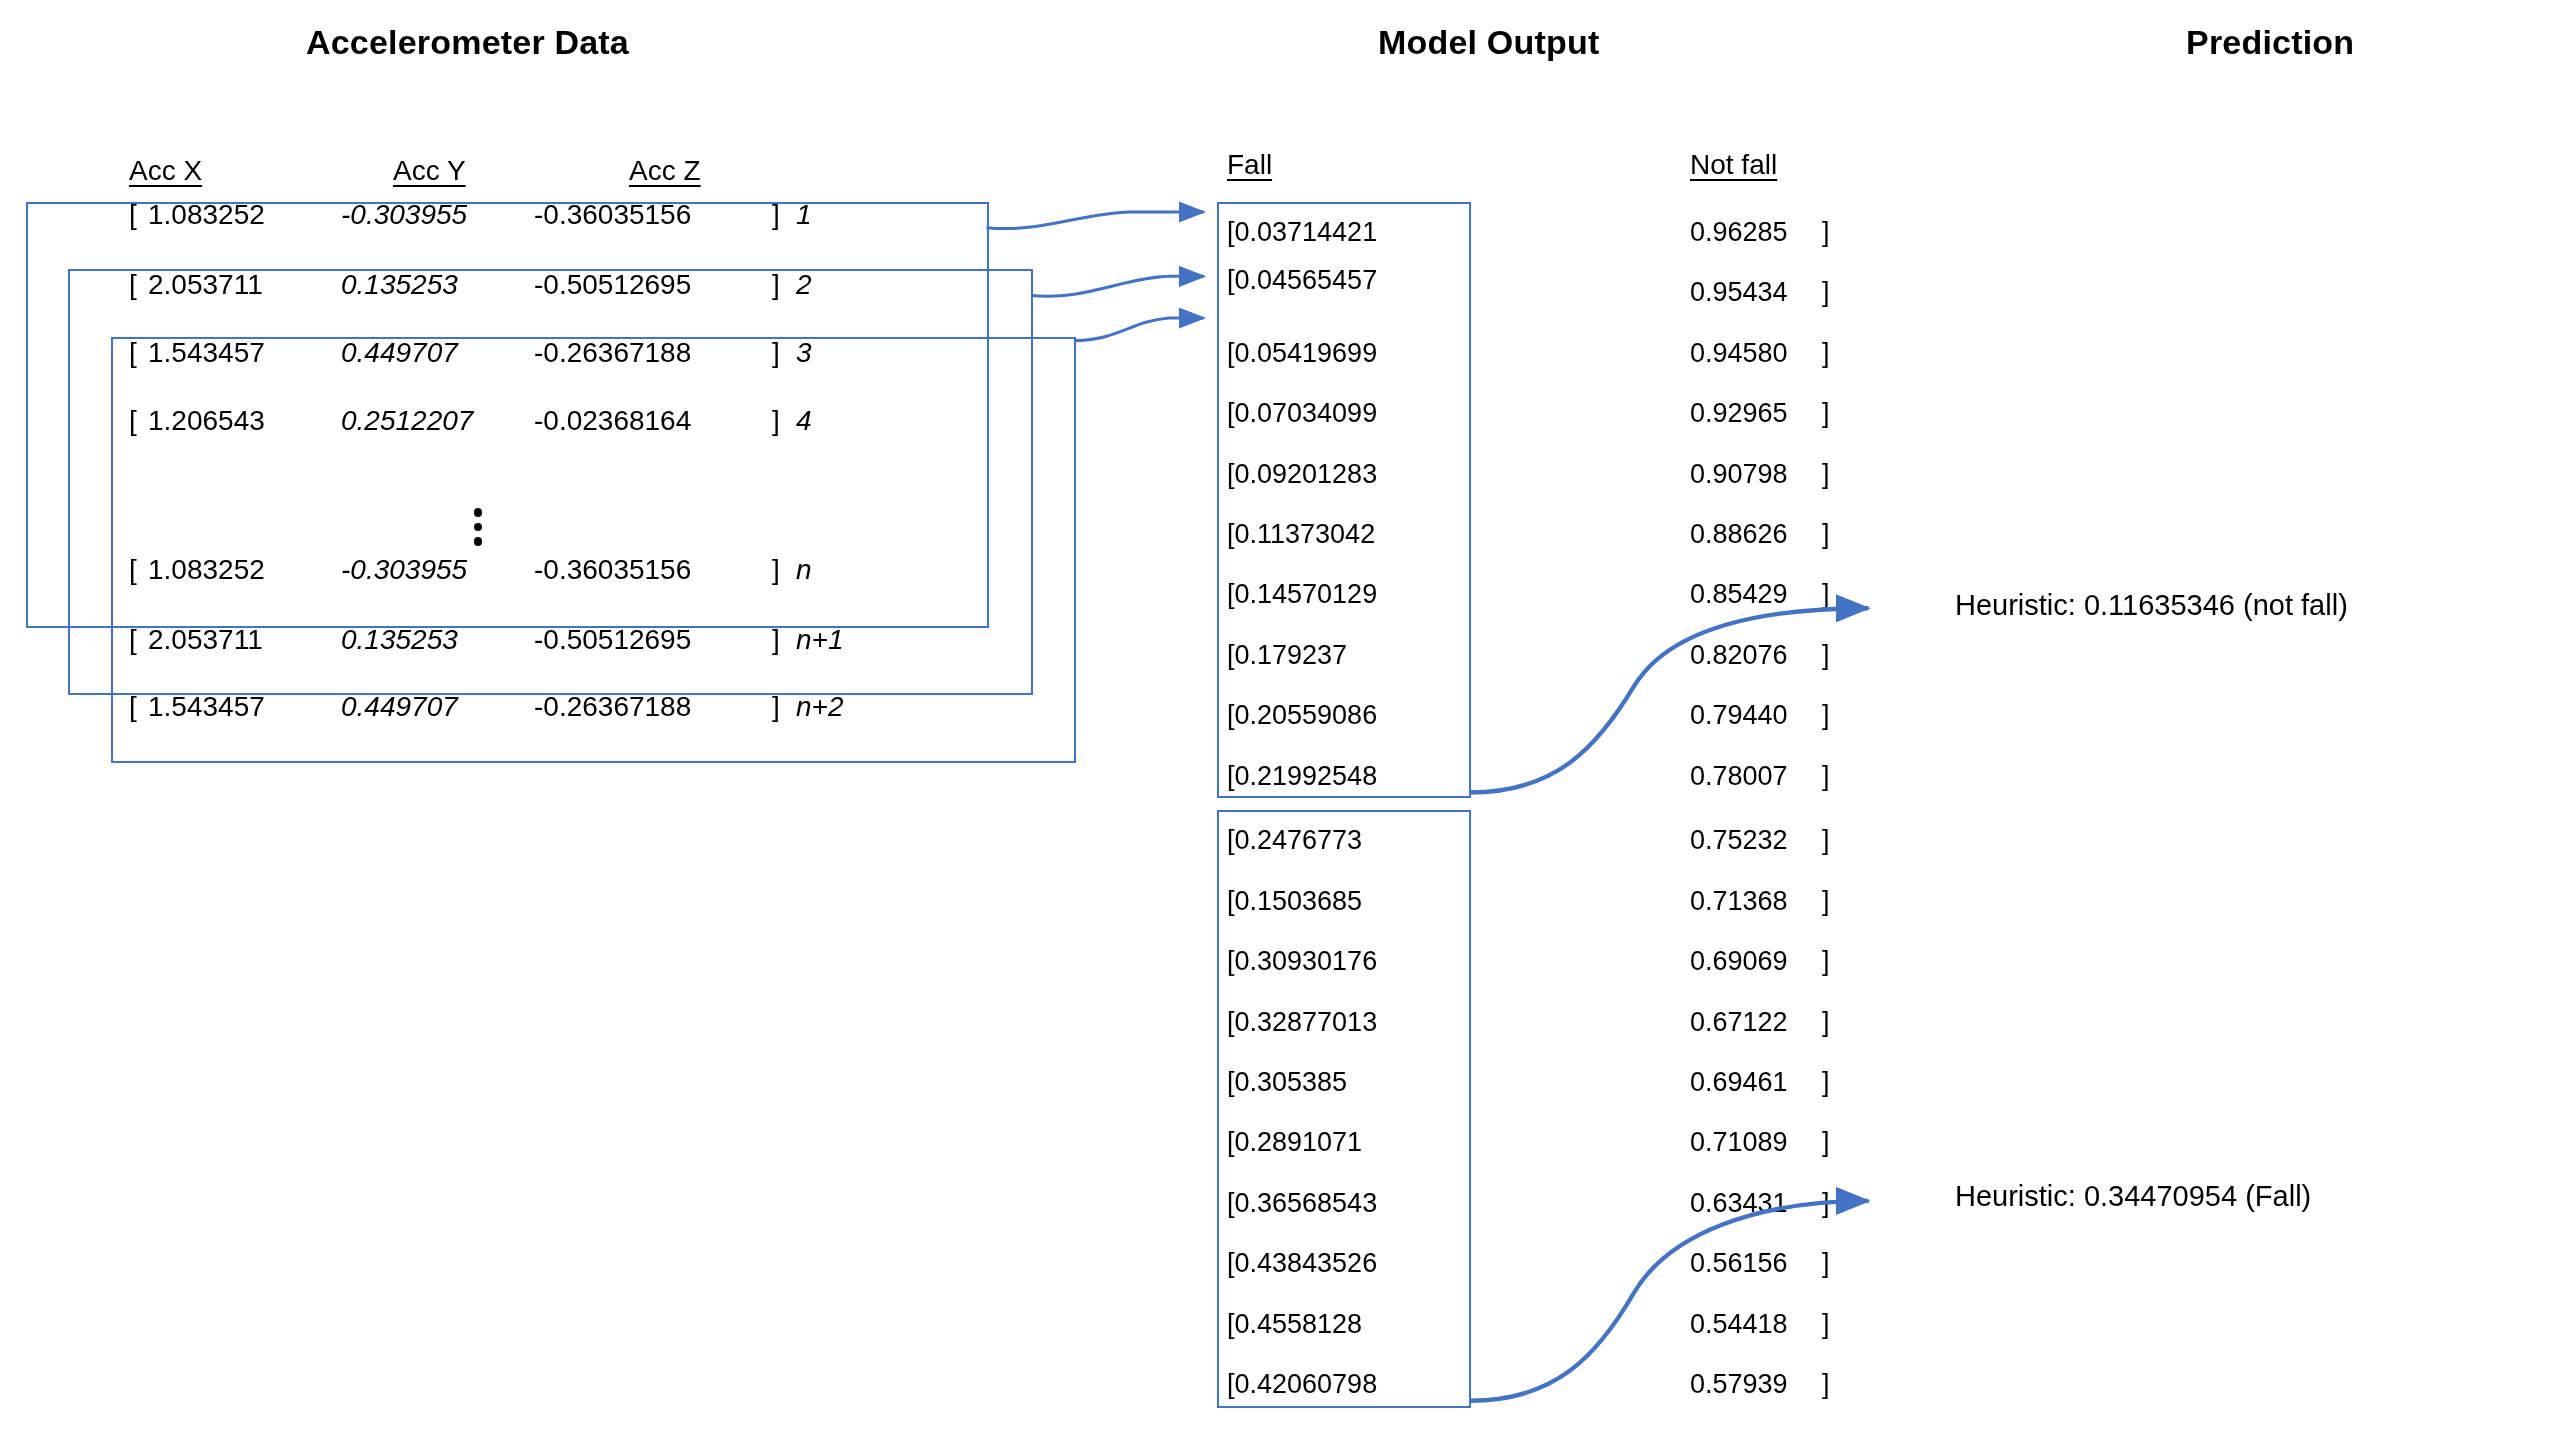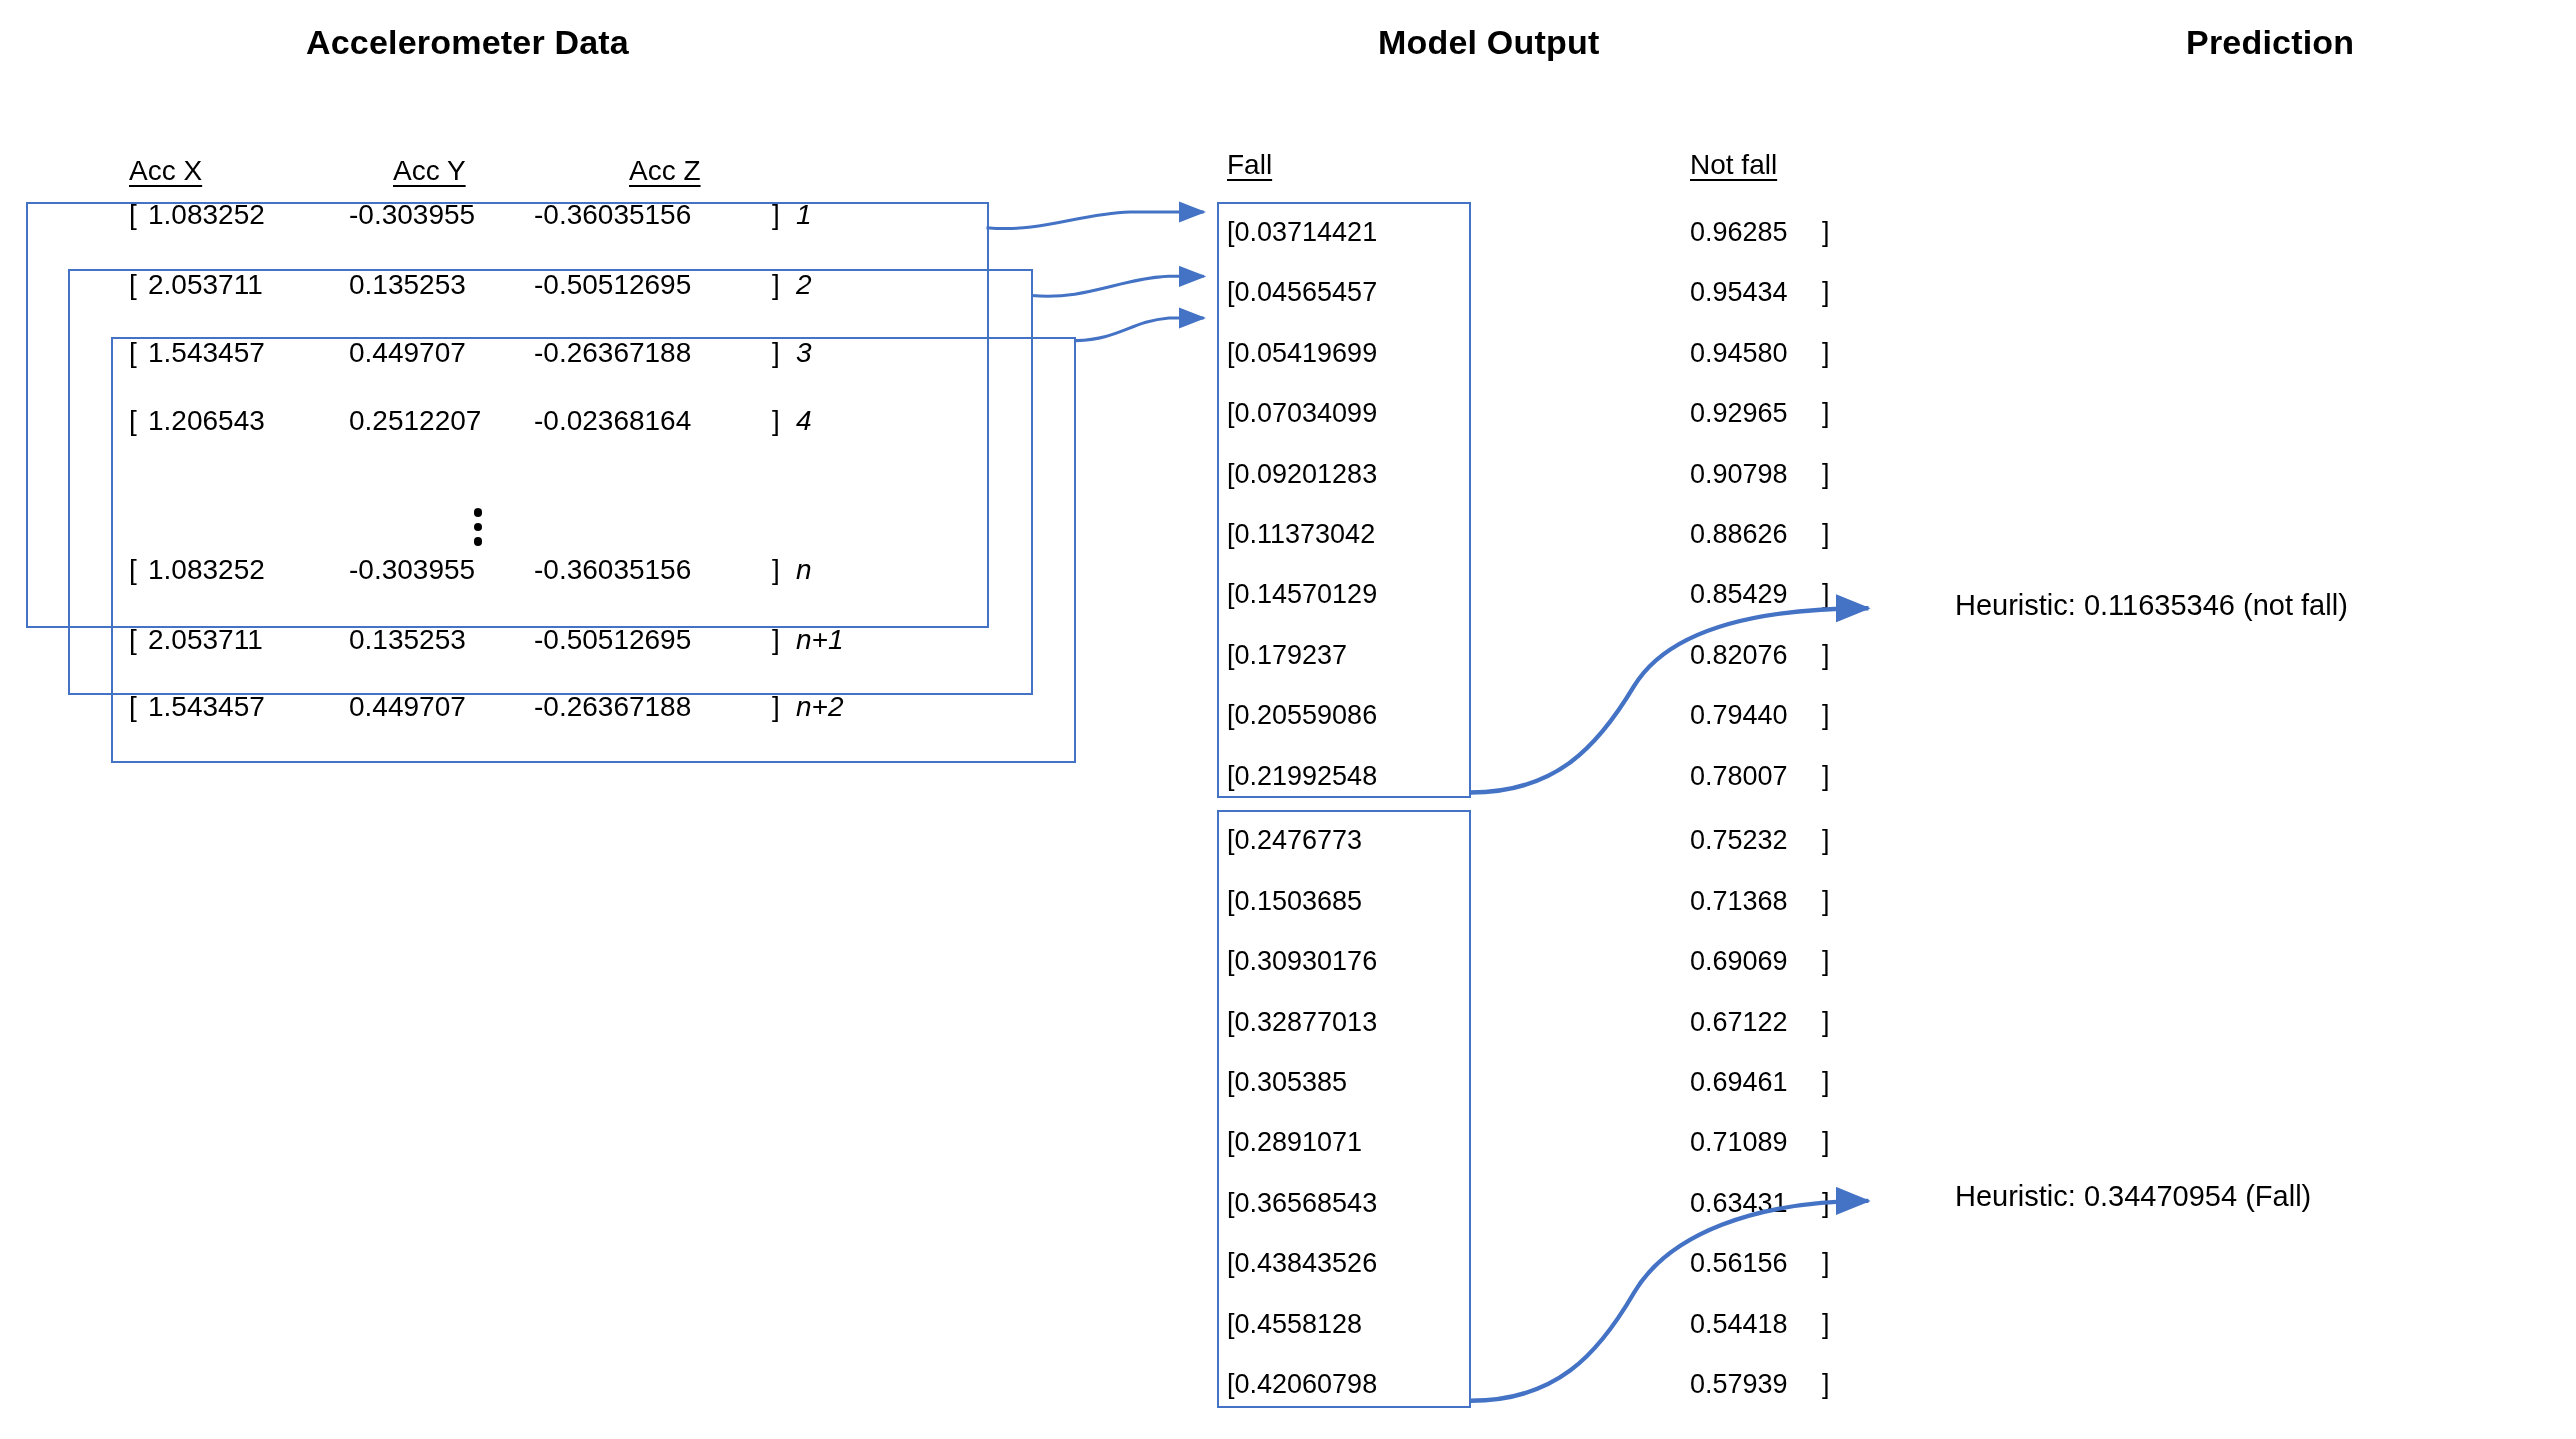--- a/index.html
+++ b/index.html
@@ -8,21 +8,21 @@
   .abs{position:absolute;}
 
   
   .section-title{font-size:34px;font-weight:bold;letter-spacing:0.2px;white-space:nowrap;}
 
   
   .col-head{font-size:28px;text-decoration:underline;text-underline-offset:5.2px;white-space:nowrap;}
   .acc-row{position:absolute;font-size:28px;white-space:nowrap;height:38px;line-height:38px;}
   .acc-row .brk{position:absolute;left:0;}
   .acc-row .cx{position:absolute;left:19px;}
-  .acc-row .cy{position:absolute;left:220px;}
+  .acc-row .cy{position:absolute;left:212px;font-style:italic;}
   .acc-row .cz{position:absolute;left:405px;}
   .acc-row .brk2{position:absolute;left:643px;}
   .acc-row .idx{position:absolute;left:667px;font-style:italic;}
 
   .ellipsis{position:absolute;font-size:35px;line-height:12px;letter-spacing:0;
             text-align:center;width:26px;font-weight:bold;}
   .ellipsis span{display:block;width:8.7px;height:8.7px;border-radius:50%;background:#000;margin:6px auto;}
 
   
   .win{position:absolute;border:2.6px solid #4472C4;background:transparent;box-sizing:border-box;}
@@ -120,21 +120,21 @@
 </div>
 
 <div class="abs mo-head" style="left:1227px;top:149px;">Fall</div>
 <div class="abs mo-head" style="left:1690px;top:149px;">Not fall</div>
 
 <div class="win" style="left:1217px;top:202px;width:254px;height:596px;"></div>
 <div class="win" style="left:1217px;top:810px;width:254px;height:598px;"></div>
 
 <div id="fall-col">
     <div class="fall-val" style="left: 1227px; top: 219px;">[0.03714421</div>
-    <div class="fall-val" style="left: 1227px; top: 279px;">[0.04565457</div>
+    <div class="fall-val" style="left: 1227px; top: 267px;">[0.04565457</div>
     <div class="fall-val" style="left: 1227px; top: 340px;">[0.05419699</div>
     <div class="fall-val" style="left: 1227px; top: 400px;">[0.07034099</div>
     <div class="fall-val" style="left: 1227px; top: 461px;">[0.09201283</div>
     <div class="fall-val" style="left: 1227px; top: 521px;">[0.11373042</div>
     <div class="fall-val" style="left: 1227px; top: 581px;">[0.14570129</div>
     <div class="fall-val" style="left: 1227px; top: 642px;">[0.179237</div>
     <div class="fall-val" style="left: 1227px; top: 702px;">[0.20559086</div>
     <div class="fall-val" style="left: 1227px; top: 763px;">[0.21992548</div>
     <div class="fall-val" style="left: 1227px; top: 827px;">[0.2476773</div>
     <div class="fall-val" style="left: 1227px; top: 888px;">[0.1503685</div>

